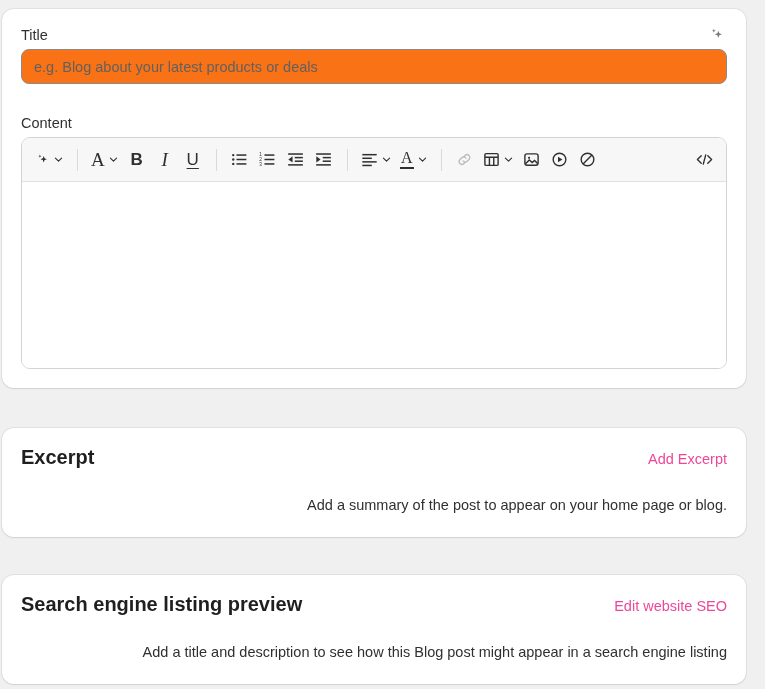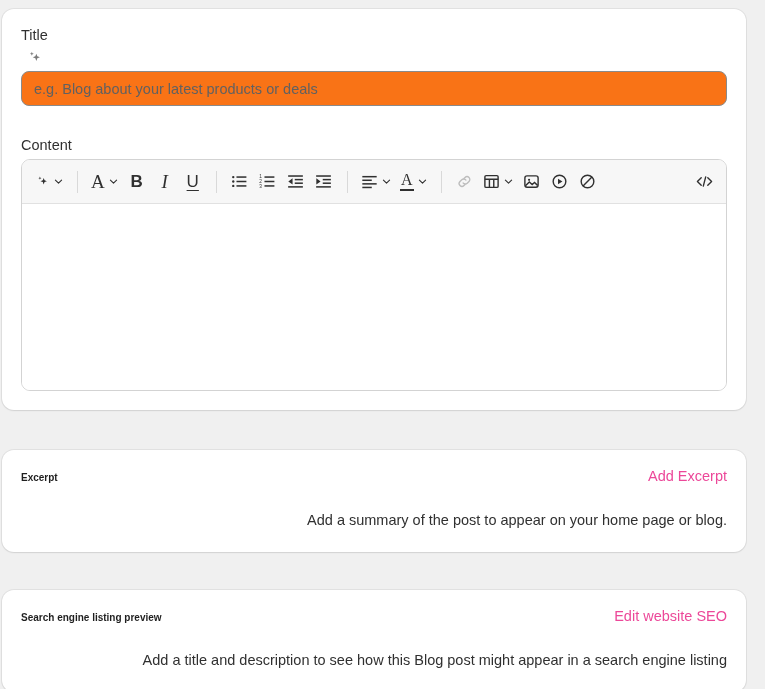--- a/index.html
+++ b/index.html
@@ -38,21 +38,20 @@
     color: #303030;
     line-height: 18px;
     margin: 0 0 5px 0;
     display: block;
   }
 
   .title-row {
     display: flex;
     align-items: flex-start;
     justify-content: space-between;
-    flex-direction: column;
   }
 
   .sparkle-btn {
     width: 26px;
     height: 26px;
     display: flex;
     align-items: center;
     justify-content: center;
     border: none;
     background: transparent;
@@ -153,21 +152,21 @@
   }
 
   
   .card-section { padding: 18px 19px 22px 19px; }
   .section-head {
     display: flex;
     align-items: baseline;
     justify-content: space-between;
   }
   .section-title {
-    font-size: 10px;
+    font-size: 20px;
     font-weight: bold;
     color: #1f1f1f;
     margin: 0;
   }
   .section-action {
     font-size: 14.5px;
     color: #ec4899;
     text-decoration: none;
     cursor: pointer;
     background: none;

